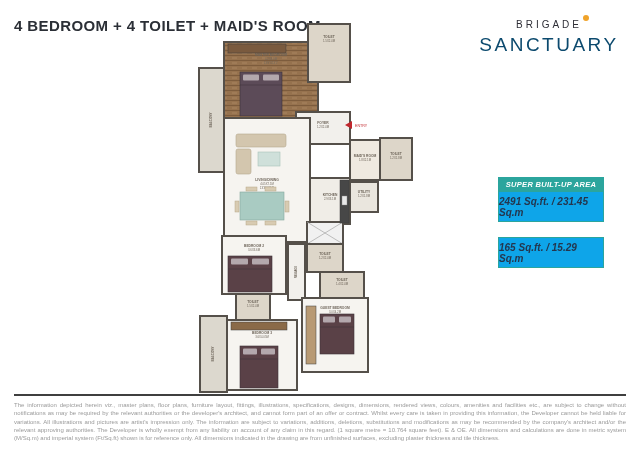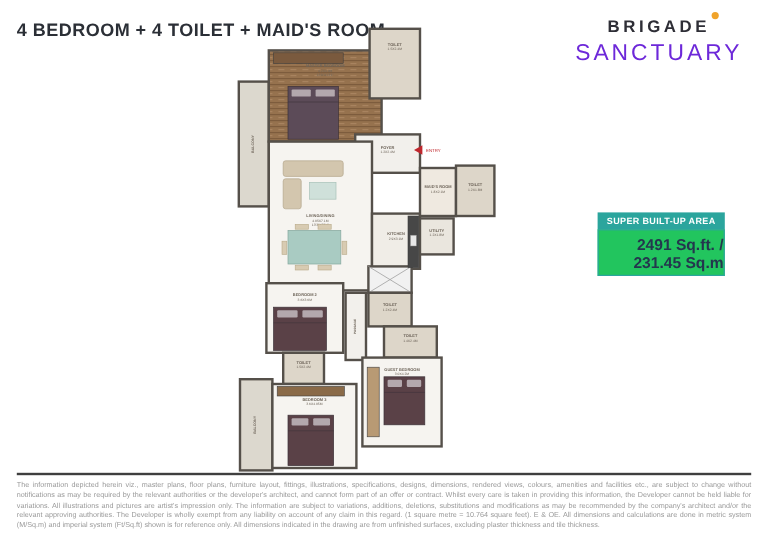--- a/index.html
+++ b/index.html
@@ -10,39 +10,39 @@
   
   .page-title{
     position:absolute;left:14px;top:17px;
     font-size:15px;font-weight:700;color:#2b2f36;letter-spacing:.4px;
   }
   .logo{
     position:absolute;right:16px;top:14px;width:150px;text-align:center;
   }
   .logo .brand{
     display:inline-block;position:relative;
-    font-size:14px;font-weight:700;letter-spacing:3px;color:#2e2e36;
+    font-size:10px;font-weight:400;letter-spacing:3px;color:#2e2e36;
   }
   .logo .brand .dot{
     position:absolute;right:-7px;top:-4px;width:6px;height:6px;border-radius:50%;
     background:#f0a32a;
   }
   .logo .project{
-    margin-top:2px;font-size:19px;font-weight:500;letter-spacing:2.5px;color:#6d28d9;
+    margin-top:2px;font-size:19px;font-weight:500;letter-spacing:2.5px;color:#0c4a6e;
   }
   
   .cards{position:absolute;left:498px;top:177px;width:106px;}
-  .card{margin-bottom:15px;}
+  .card{margin-bottom:15px;font-style:italic;}
   .card .hd{
     background:#2ba59d;color:#ffffff;text-align:center;
     font-size:7.5px;font-weight:700;letter-spacing:.3px;padding:2.5px 0;
   }
   .card .bd{
-    border:1.5px solid #2ba59d;background:#22c55e;color:#24364e;text-align:right;
-    font-size:13px;font-weight:600;padding:3.5px 0;
+    border:1.5px solid #2ba59d;background:#0ea5e9;color:#24364e;text-align:left;
+    font-size:10px;font-weight:600;padding:3.5px 0;
   }
   
   .plan{position:absolute;left:190px;top:8px;width:250px;height:388px;}
   
   .divider{position:absolute;left:14px;top:394px;width:612px;height:1.5px;background:#3f3f3f;}
   .disclaimer{
     position:absolute;left:14px;top:401px;width:612px;
     font-size:6px;line-height:8.3px;color:#9a9a9a;text-align:justify;
   }
 </style>
@@ -58,20 +58,21 @@
   </div>
   <div class="project">SANCTUARY</div>
 </div>
 
 <div class="cards">
   <div class="card">
     <div class="hd">SUPER BUILT-UP AREA</div>
     <div class="bd">2491 Sq.ft. / 231.45 Sq.m</div>
   </div>
   <div class="card">
+    <div class="bd">165 Sq.ft. / 15.29 Sq.m</div>
   </div>
 </div>
 
 <svg id="floorplan-svg" class="plan" viewBox="190 8 250 388" xmlns="http://www.w3.org/2000/svg">
   <defs>
     <pattern id="woodPat" width="10" height="5" patternUnits="userSpaceOnUse" patternTransform="rotate(0)">
       <rect width="10" height="5" fill="#96724e"></rect>
       <rect width="10" height="1" y="0" fill="#7d5c3d"></rect>
       <rect width="5" height="1" y="2.5" x="2" fill="#a8835f"></rect>
     </pattern>

